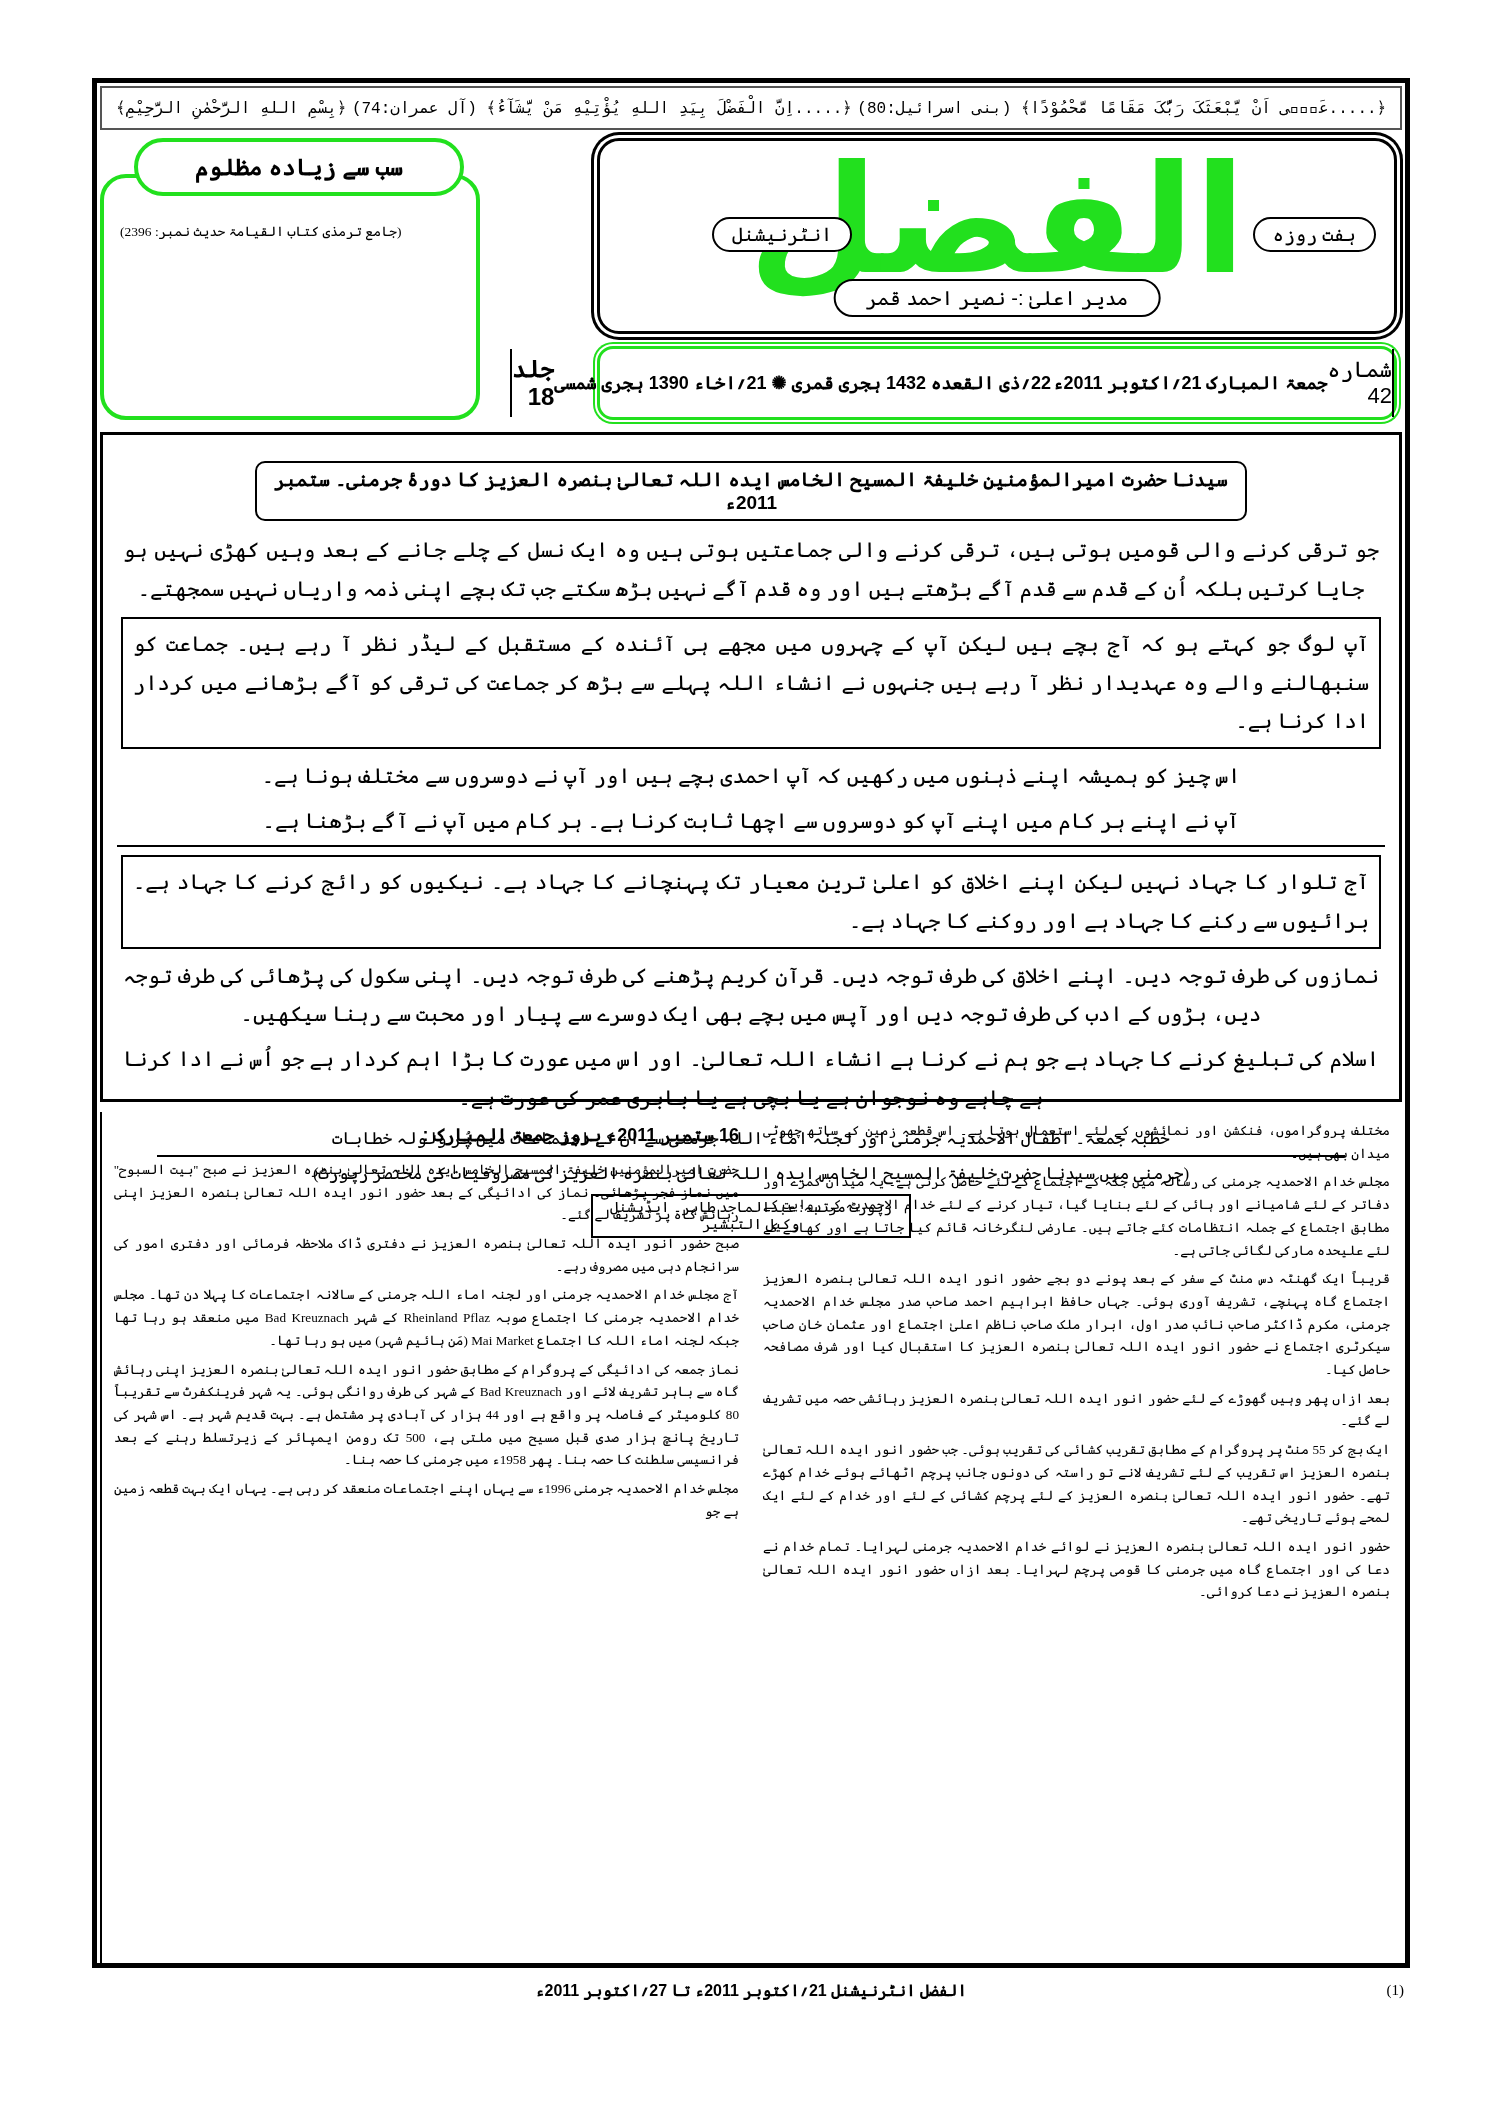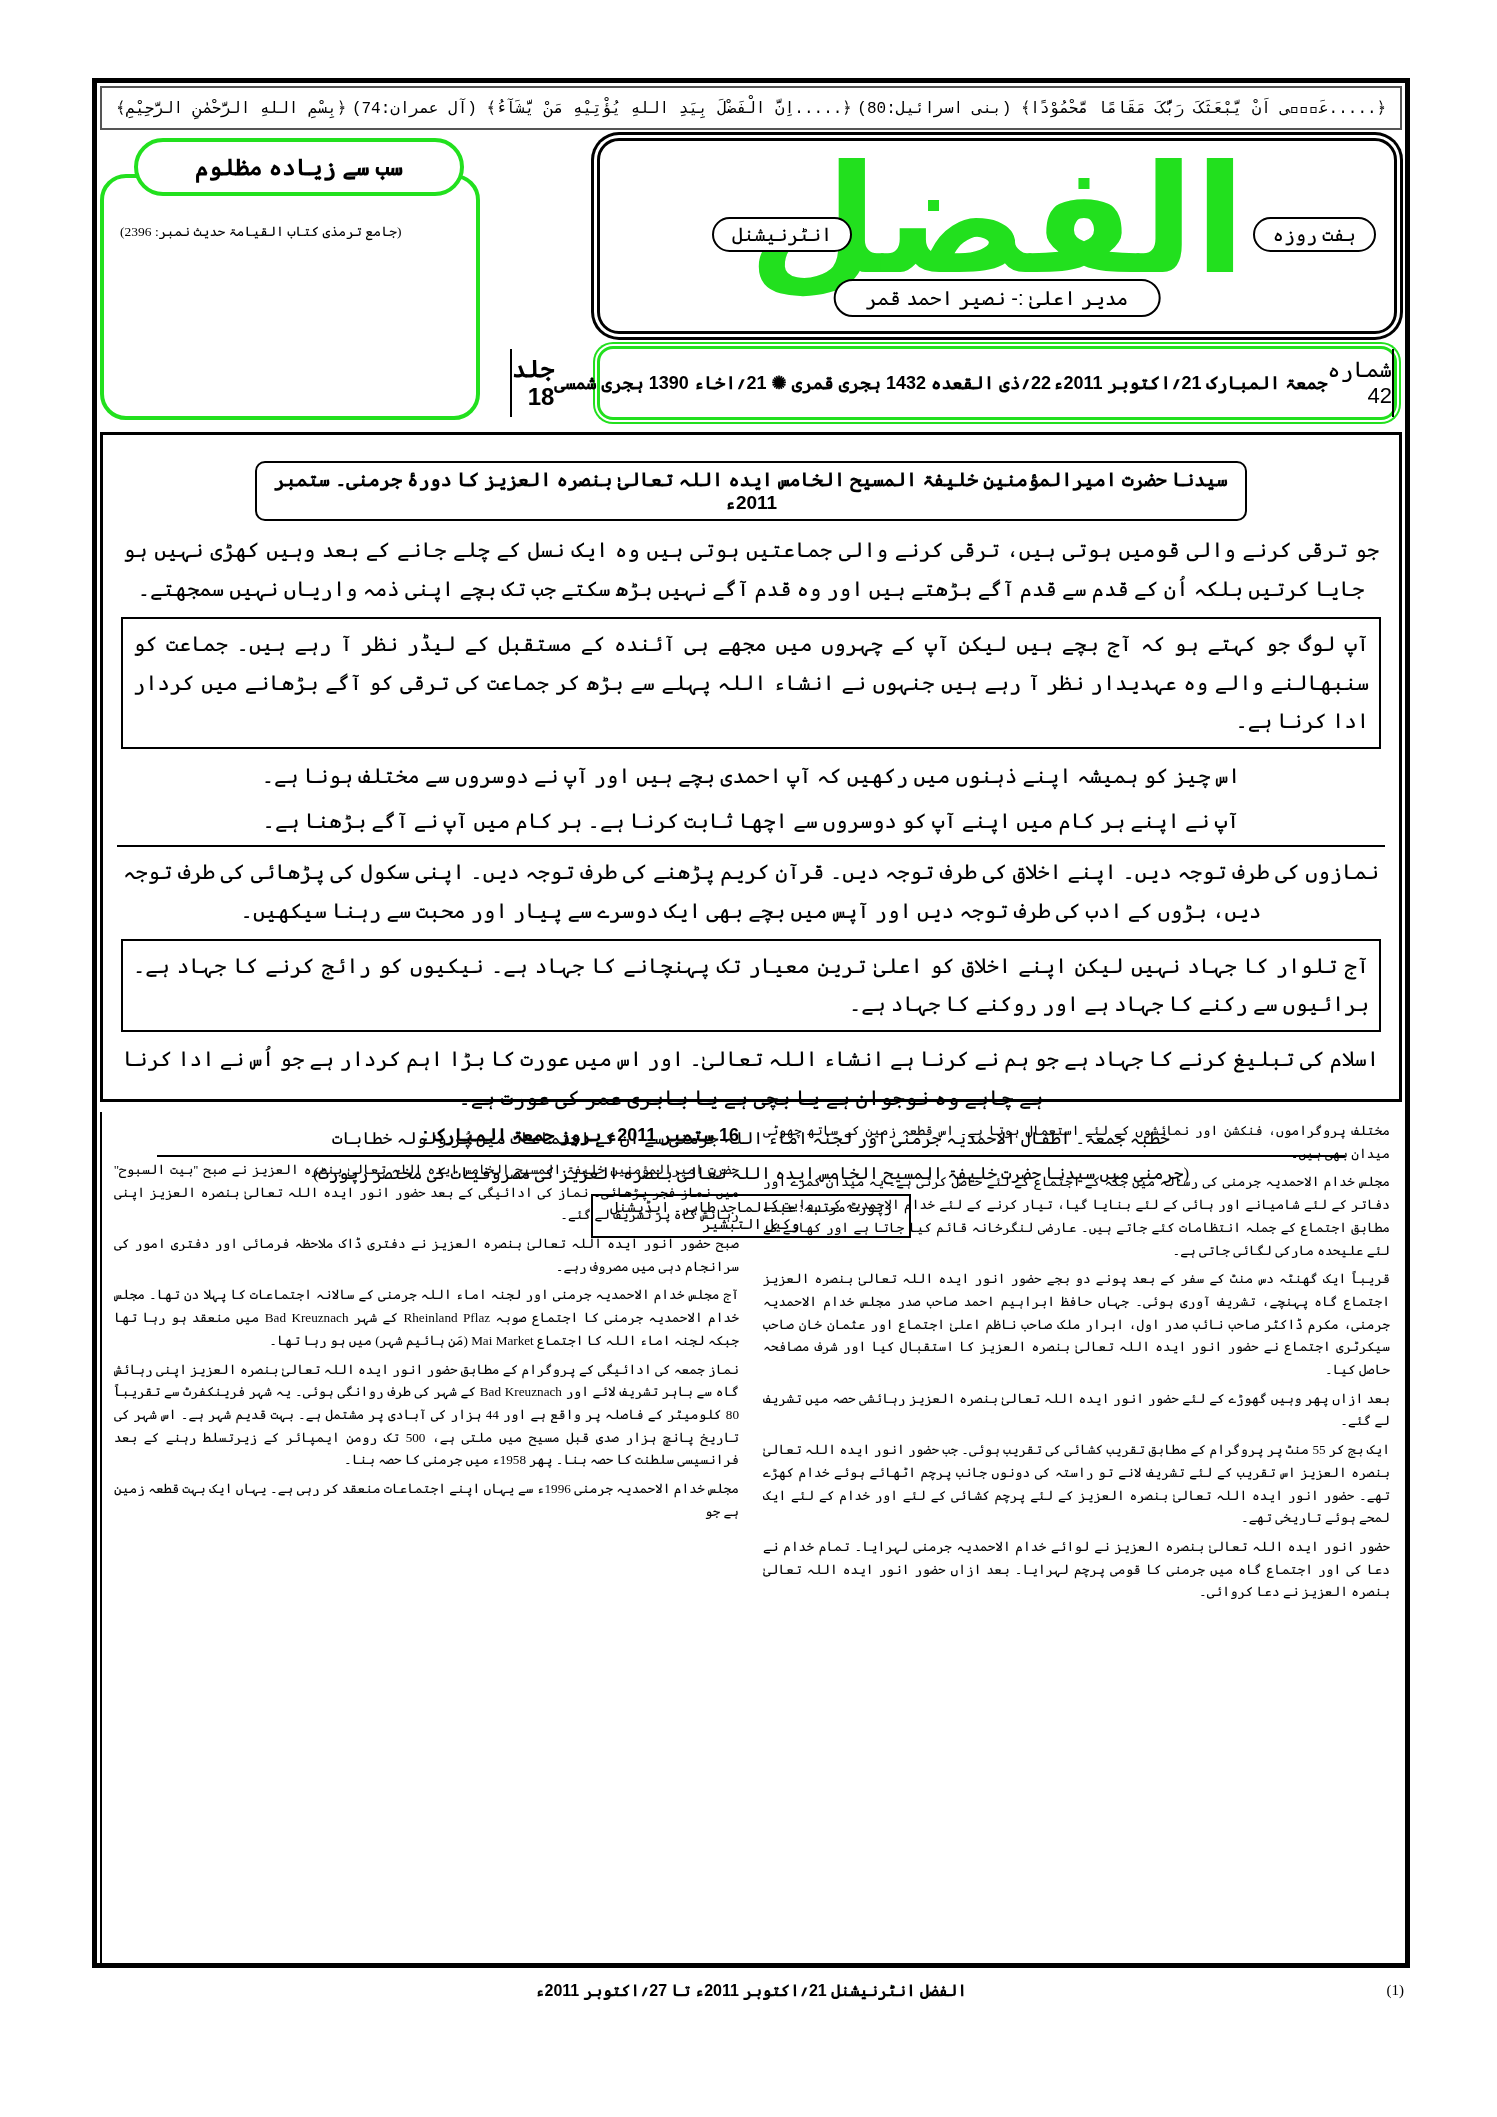--- a/index.html
+++ b/index.html
@@ -358,22 +358,22 @@
     <div class="db-vol">جلد 18</div>
   </div>
 
   <div class="article-frame">
     <div class="khutba-title">سیدنا حضرت امیرالمؤمنین خلیفۃ المسیح الخامس ایدہ اللہ تعالیٰ بنصرہ العزیز کا دورۂ جرمنی۔ ستمبر 2011ء</div>
 
     <div class="para">جو ترقی کرنے والی قومیں ہوتی ہیں، ترقی کرنے والی جماعتیں ہوتی ہیں وہ ایک نسل کے چلے جانے کے بعد وہیں کھڑی نہیں ہو جایا کرتیں بلکہ اُن کے قدم سے قدم آگے بڑھتے ہیں اور وہ قدم آگے نہیں بڑھ سکتے جب تک بچے اپنی ذمہ واریاں نہیں سمجھتے۔</div>
     <div class="para boxed">آپ لوگ جو کہتے ہو کہ آج بچے ہیں لیکن آپ کے چہروں میں مجھے ہی آئندہ کے مستقبل کے لیڈر نظر آ رہے ہیں۔ جماعت کو سنبھالنے والے وہ عہدیدار نظر آ رہے ہیں جنہوں نے انشاء اللہ پہلے سے بڑھ کر جماعت کی ترقی کو آگے بڑھانے میں کردار ادا کرنا ہے۔</div>
     <div class="para center">اس چیز کو ہمیشہ اپنے ذہنوں میں رکھیں کہ آپ احمدی بچے ہیں اور آپ نے دوسروں سے مختلف ہونا ہے۔</div>
     <div class="para center rule-under">آپ نے اپنے ہر کام میں اپنے آپ کو دوسروں سے اچھا ثابت کرنا ہے۔ ہر کام میں آپ نے آگے بڑھنا ہے۔</div>
+    <div class="para boxed">آج تلوار کا جہاد نہیں لیکن اپنے اخلاق کو اعلیٰ ترین معیار تک پہنچانے کا جہاد ہے۔ نیکیوں کو رائج کرنے کا جہاد ہے۔ برائیوں سے رکنے کا جہاد ہے اور روکنے کا جہاد ہے۔</div>
     <div class="para">نمازوں کی طرف توجہ دیں۔ اپنے اخلاق کی طرف توجہ دیں۔ قرآن کریم پڑھنے کی طرف توجہ دیں۔ اپنی سکول کی پڑھائی کی طرف توجہ دیں، بڑوں کے ادب کی طرف توجہ دیں اور آپس میں بچے بھی ایک دوسرے سے پیار اور محبت سے رہنا سیکھیں۔</div>
-    <div class="para boxed">آج تلوار کا جہاد نہیں لیکن اپنے اخلاق کو اعلیٰ ترین معیار تک پہنچانے کا جہاد ہے۔ نیکیوں کو رائج کرنے کا جہاد ہے۔ برائیوں سے رکنے کا جہاد ہے اور روکنے کا جہاد ہے۔</div>
     <div class="para">اسلام کی تبلیغ کرنے کا جہاد ہے جو ہم نے کرنا ہے انشاء اللہ تعالیٰ۔ اور اس میں عورت کا بڑا اہم کردار ہے جو اُس نے ادا کرنا ہے چاہے وہ نوجوان ہے یا بچی ہے یا بابری عمر کی عورت ہے۔</div>
 
     <div class="sub-head">خطبہ جمعہ۔ اطفال الاحمدیہ جرمنی اور لجنہ اماء اللہ جرمنی سے ان کے اجتماعات میں پُر ولولہ خطابات</div>
     <div class="sub-note">(جرمنی میں سیدنا حضرت خلیفۃ المسیح الخامس ایدہ اللہ تعالیٰ بنصرہ العزیز کی مصروفیات کی مختصر رپورٹ)</div>
     <div class="reporter">رپورٹ مرتبہ: عبدالماجد طاہر۔ ایڈیشنل وکیل التبشیر</div>
   </div>
 
   <div class="columns">
     <div class="col col-left">
       <p>مختلف پروگراموں، فنکشن اور نمائشوں کے لئے استعمال ہوتا ہے۔ اس قطعہ زمین کے ساتھ چھوٹی میدان بھی ہیں۔</p>

